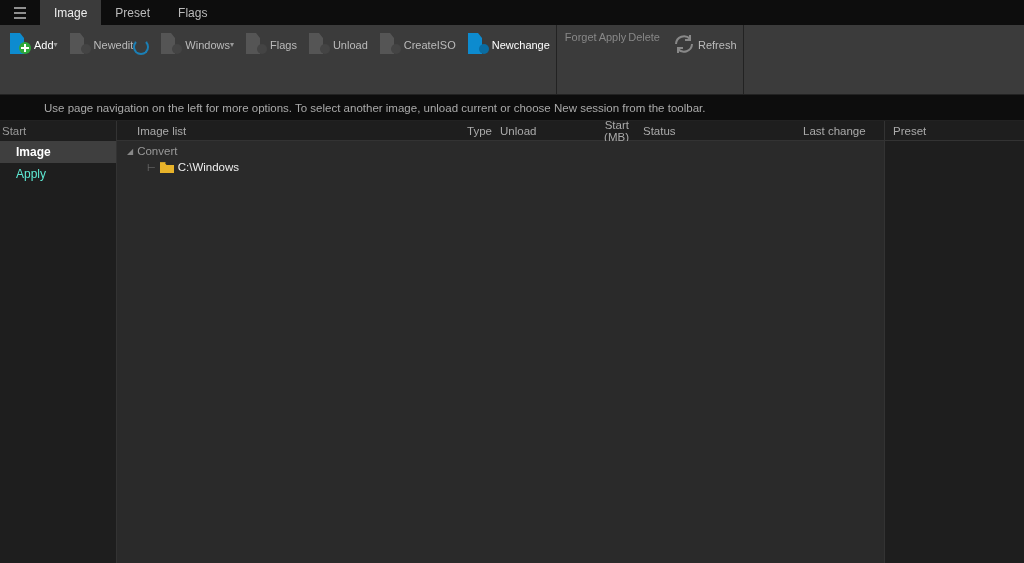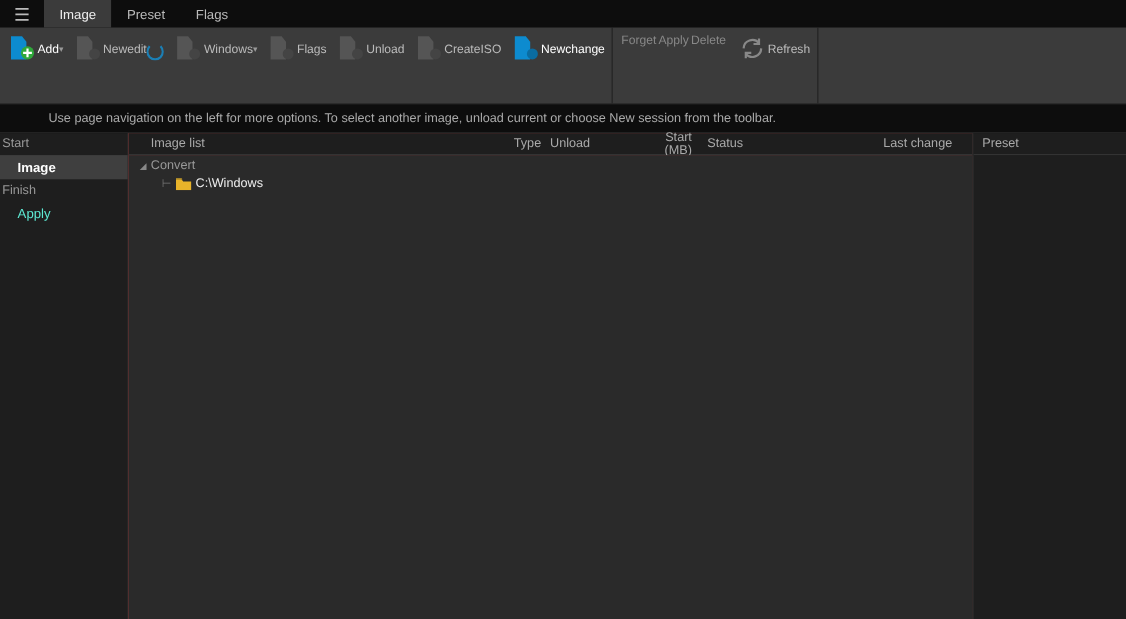--- a/index.html
+++ b/index.html
@@ -182,21 +182,20 @@
 
 <div class="infobar">
   <span>Use page navigation on the left for more options. To select another image, unload current or choose New session from the toolbar.</span>
 </div>
 
 <div class="main">
 
   <div class="sidebar">
     <div class="side-header">Start</div>
     <div class="side-item active"><span>Image</span></div>
-    <div class="side-header">Finish</div>
     <div class="side-item"><span>Apply</span></div>
   </div>
 
   <div class="center">
     <div class="list-headers">
       <div class="lh imagelist">
           <span>Image list</span>
         </div>
       <div class="lh type">
           <span>Type</span>

